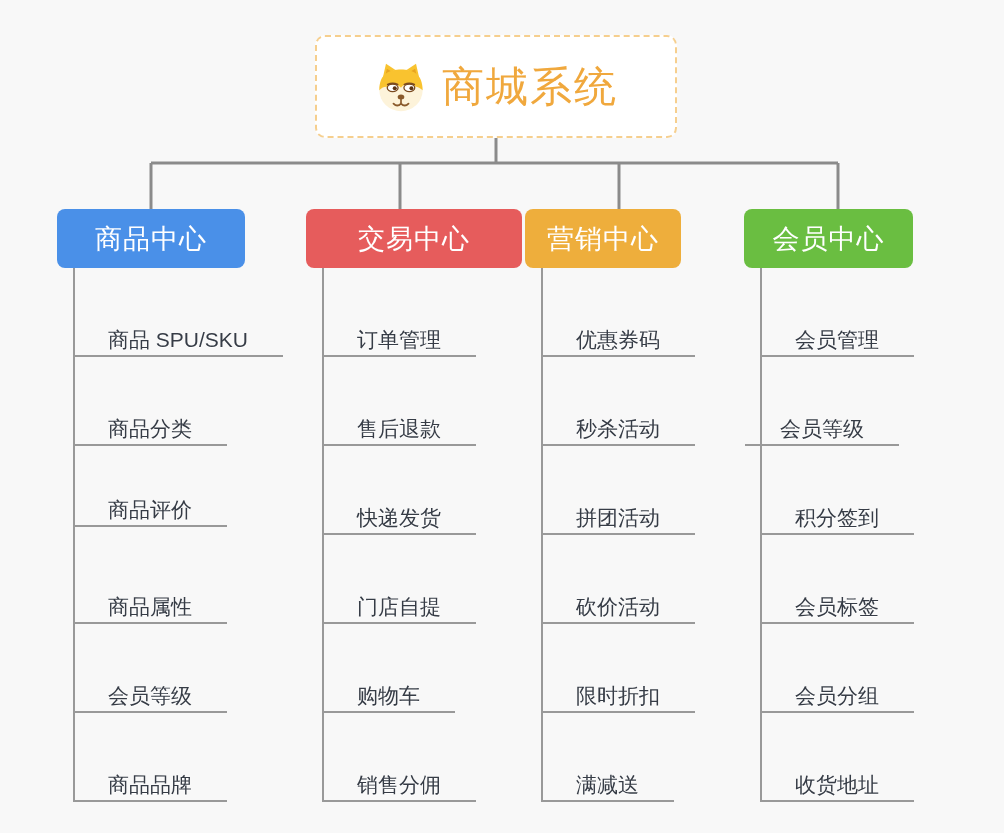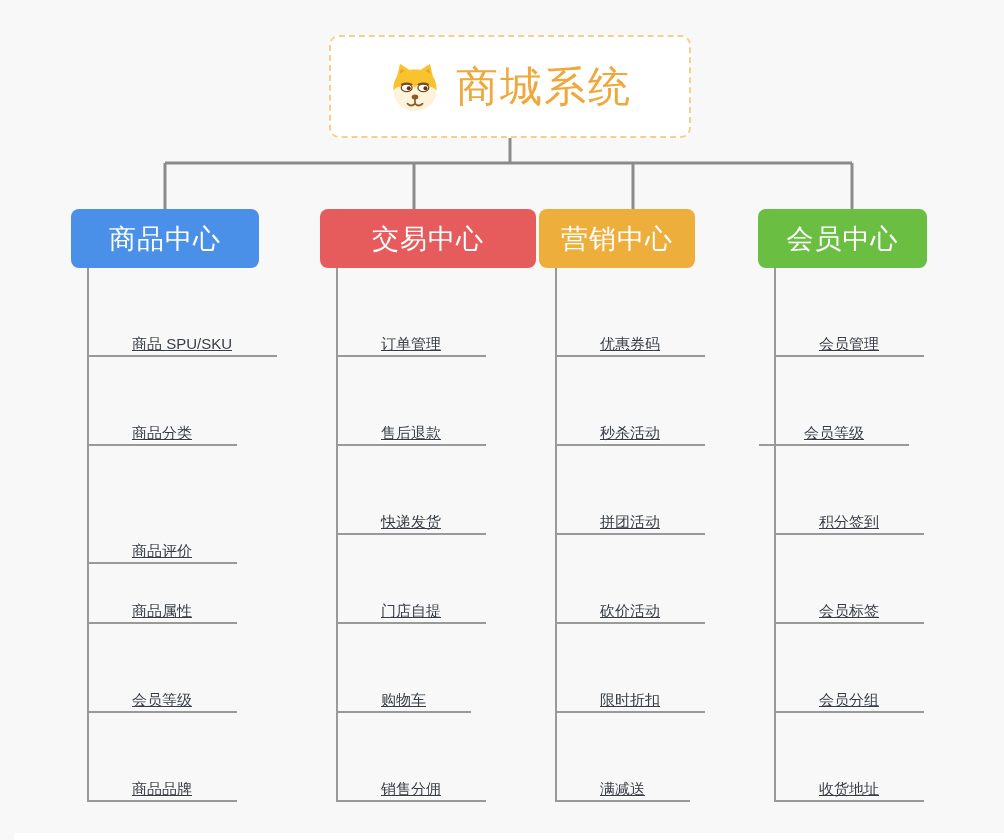--- a/index.html
+++ b/index.html
@@ -2,21 +2,21 @@
 <html><head>
 <meta charset="utf-8">
 <style>
   html,body{margin:0;padding:0;}
   body{
     width:1004px;height:840px;overflow:hidden;
     font-family:"Liberation Sans","DejaVu Sans",sans-serif;
     background:var(--bg,#f8f8f8);
     position:relative;
   }
-  .canvas{position:absolute;inset:0;margin-left:14px;}
+  .canvas{position:absolute;inset:0;}
   svg.connectors{position:absolute;left:0;top:0;pointer-events:none;}
 
   
   .root-node{
     position:absolute;left:315px;top:35px;width:362px;height:103px;
     background:#ffffff;
     border:2px dashed var(--root-border,#f6cf8e);
     border-radius:10px;
     box-sizing:border-box;
     display:flex;align-items:center;justify-content:center;gap:14px;
@@ -44,29 +44,28 @@
   
   .branch-spine{
     position:absolute;width:2px;
     background:var(--underline,#999999);
   }
 
   
   .child-topic{
     position:absolute;height:38px;
     box-sizing:border-box;
-    padding:0 45px;
+    padding:0 35px;
     border-bottom:2px solid var(--underline,#999999);
     display:flex;align-items:flex-end;justify-content:center;
-    font-size:15px;color:var(--item-text,#363c46);
+    font-size:21px;color:var(--item-text,#363c46);
     line-height:1.45;
     white-space:nowrap;
     text-shadow:0 1px 0 rgba(255,255,255,.8);
     cursor:pointer;
-    text-decoration:underline;
   }
 
   .bottom-strip{
     position:absolute;left:0;bottom:0;width:100%;height:7px;
     background:#ffffff;
   }
 </style>
 </head>
 <body style="--bg: #f8f8f8; --underline: #999999; --item-text: #363c46; --root-text: #f0a83d; --root-border: #f6cf8e;">
 
@@ -102,21 +101,21 @@
       <path d="M23,50 Q27.5,54.5 32,50 Q36.5,54.5 41,50" stroke="#8a5a2b" stroke-width="2.2" fill="none" stroke-linecap="round"></path>
     </svg>
     <span class="root-title">商城系统</span>
   </div>
 
   <div id="branches">
       <div class="branch-topic" style="left: 57px; width: 188px; background: rgb(74, 144, 232);">商品中心</div>
       <div class="branch-spine" style="left: 73px; top: 268px; height: 533px;"></div>
       <div class="child-topic" style="left: 73px; top: 319px;">商品 SPU/SKU</div>
       <div class="child-topic" style="left: 73px; top: 408px;">商品分类</div>
-      <div class="child-topic" style="left: 73px; top: 526px;">商品评价</div>
+      <div class="child-topic" style="left: 73px; top: 489px;">商品评价</div>
       <div class="child-topic" style="left: 73px; top: 586px;">商品属性</div>
       <div class="child-topic" style="left: 73px; top: 675px;">会员等级</div>
       <div class="child-topic" style="left: 73px; top: 764px;">商品品牌</div>
       <div class="branch-topic" style="left: 306px; width: 216px; background: rgb(230, 92, 92);">交易中心</div>
       <div class="branch-spine" style="left: 322px; top: 268px; height: 533px;"></div>
       <div class="child-topic" style="left: 322px; top: 319px;">订单管理</div>
       <div class="child-topic" style="left: 322px; top: 408px;">售后退款</div>
       <div class="child-topic" style="left: 322px; top: 497px;">快递发货</div>
       <div class="child-topic" style="left: 322px; top: 586px;">门店自提</div>
       <div class="child-topic" style="left: 322px; top: 675px;">购物车</div>

